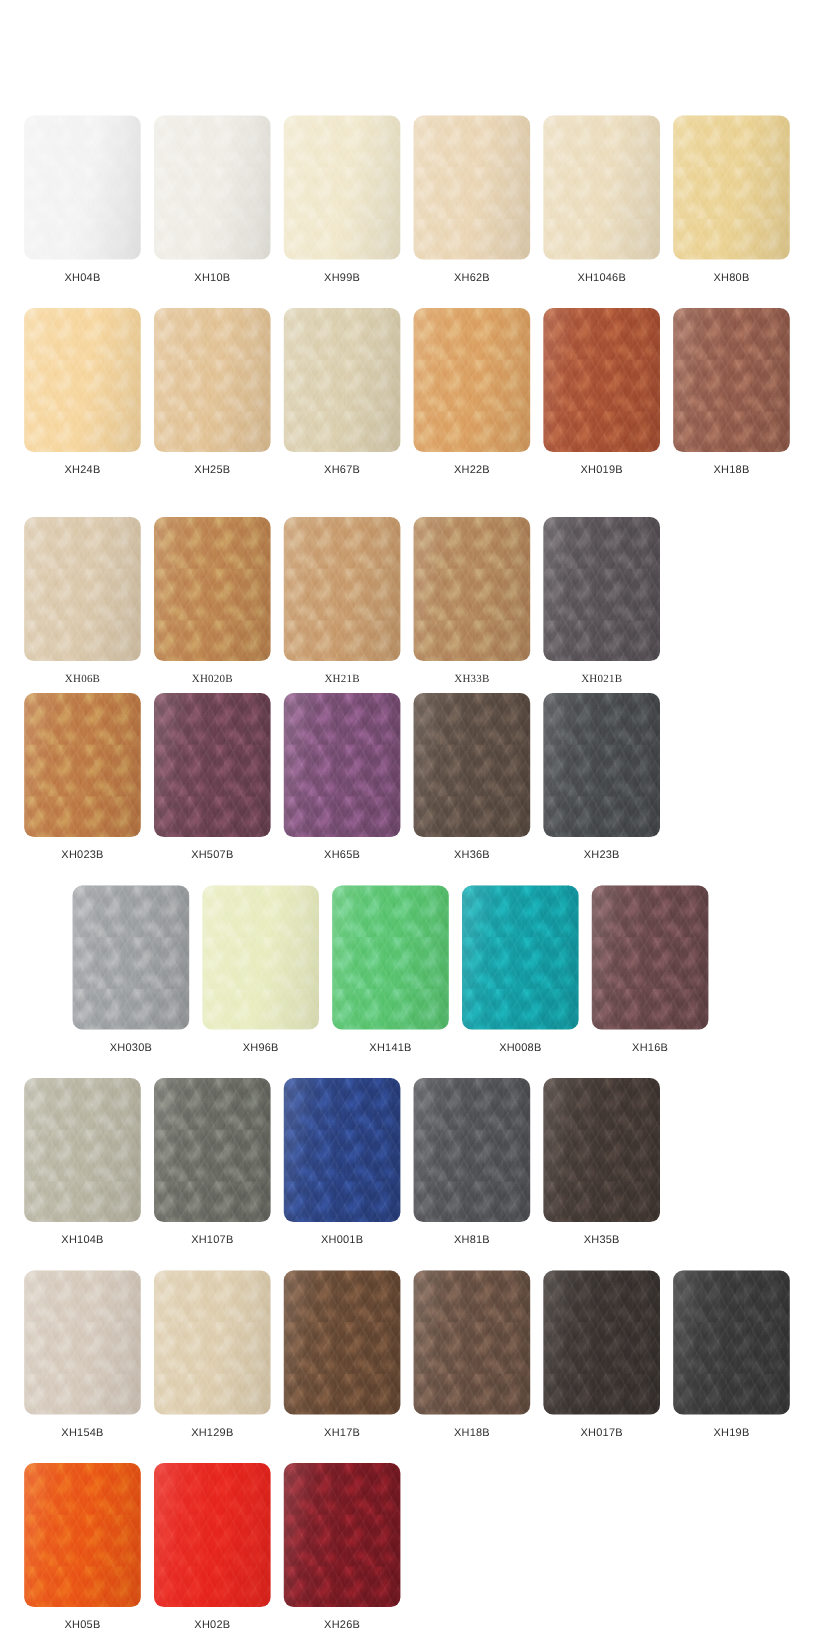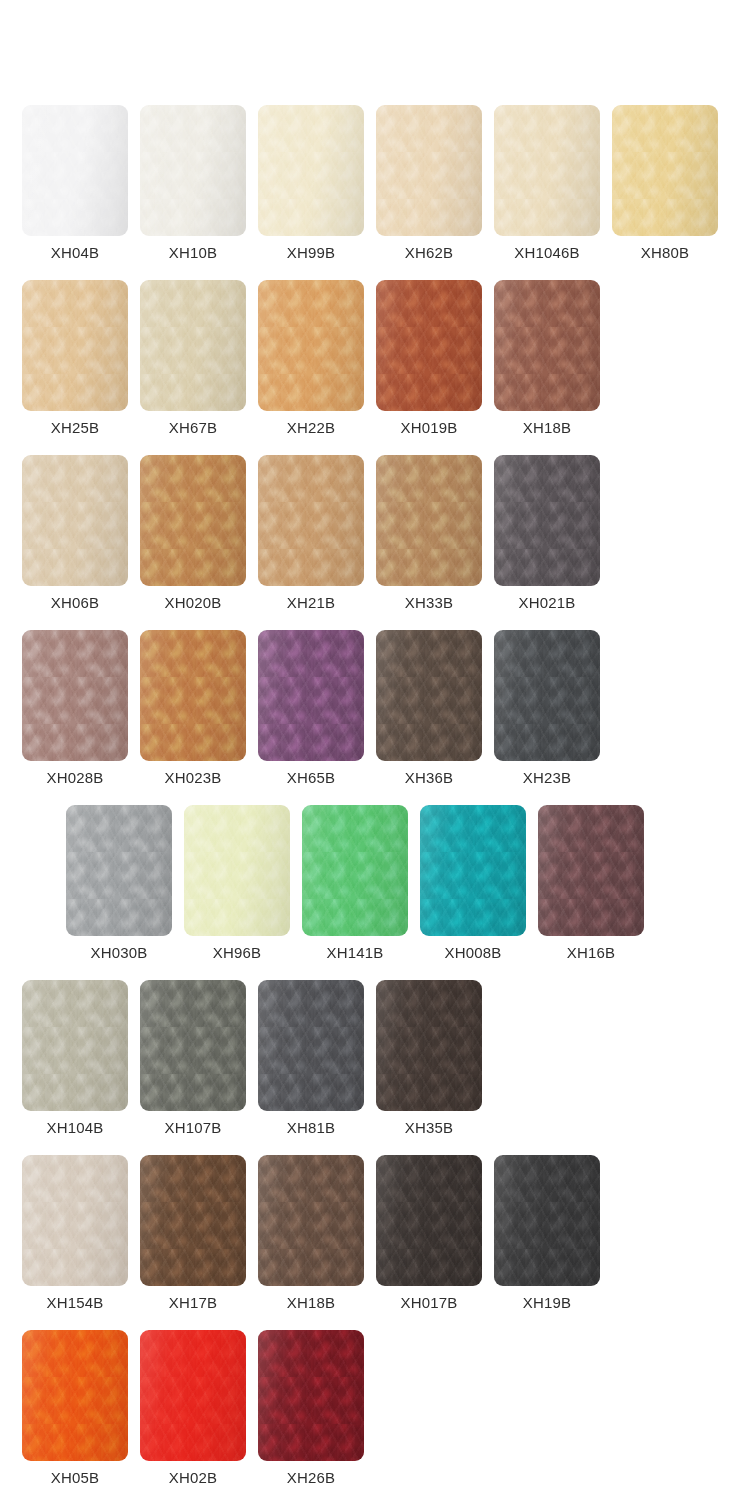--- a/index.html
+++ b/index.html
@@ -93,21 +93,21 @@
     background:
       linear-gradient(100deg, rgba(255,255,255,0.16) 0%, rgba(255,255,255,0.03) 26%,
                               rgba(0,0,0,0.00) 52%, rgba(0,0,0,0.055) 84%, rgba(0,0,0,0.09) 100%);
   }
   .swatch-label {
     position: absolute;
     left: 0;
     top: 140px;
     width: 106px;
     text-align: center;
-    font-size: 15px;
+    font-size: 10px;
     line-height: 16px;
     color: #2f2f2f;
     letter-spacing: 0.2px;
     white-space: nowrap;
   }
 </style>
 </head>
 <body>
 
 <div id="swatch-grid">
@@ -156,20 +156,28 @@
         <div class="swatch-chip" style="background-color: rgb(236, 213, 154);">
           <div class="grain"></div>
           <div class="grain2"></div>
           <div class="sheen"></div>
         </div>
         <div class="swatch-label">XH80B</div>
       </div>
     </div>
     <div class="swatch-row" style="top: 280px;">
       <div class="swatch-cell">
+        <div class="swatch-chip" style="background-color: rgb(247, 217, 165);">
+          <div class="grain"></div>
+          <div class="grain2"></div>
+          <div class="sheen"></div>
+        </div>
+        <div class="swatch-label">XH24B</div>
+      </div>
+      <div class="swatch-cell">
         <div class="swatch-chip" style="background-color: rgb(228, 199, 157);">
           <div class="grain"></div>
           <div class="grain2"></div>
           <div class="sheen"></div>
         </div>
         <div class="swatch-label">XH25B</div>
       </div>
       <div class="swatch-cell">
         <div class="swatch-chip" style="background-color: rgb(221, 210, 180);">
           <div class="grain"></div>
@@ -196,21 +204,21 @@
       </div>
       <div class="swatch-cell">
         <div class="swatch-chip" style="background-color: rgb(150, 96, 79);">
           <div class="grain"></div>
           <div class="grain2"></div>
           <div class="sheen"></div>
         </div>
         <div class="swatch-label">XH18B</div>
       </div>
     </div>
-    <div class="swatch-row" style="top: 455px;">
+    <div class="swatch-row" style="top: 470px; font-family: Liberation Serif, serif;">
       <div class="swatch-cell">
         <div class="swatch-chip" style="background-color: rgb(221, 204, 177);">
           <div class="grain"></div>
           <div class="grain2"></div>
           <div class="sheen"></div>
         </div>
         <div class="swatch-label">XH06B</div>
       </div>
       <div class="swatch-cell">
         <div class="swatch-chip" style="background-color: rgb(192, 138, 84);">
@@ -240,36 +248,36 @@
         <div class="swatch-chip" style="background-color: rgb(92, 86, 90);">
           <div class="grain"></div>
           <div class="grain2"></div>
           <div class="sheen"></div>
         </div>
         <div class="swatch-label">XH021B</div>
       </div>
     </div>
     <div class="swatch-row" style="top: 630px;">
       <div class="swatch-cell">
-        <div class="swatch-chip" style="background-color: rgb(169, 135, 128);">
-          <div class="grain"></div>
-          <div class="grain2"></div>
-          <div class="sheen"></div>
-        </div>
-        <div class="swatch-label">XH028B</div>
-      </div>
-      <div class="swatch-cell">
         <div class="swatch-chip" style="background-color: rgb(193, 129, 74);">
           <div class="grain"></div>
           <div class="grain2"></div>
           <div class="sheen"></div>
         </div>
         <div class="swatch-label">XH023B</div>
       </div>
       <div class="swatch-cell">
+        <div class="swatch-chip" style="background-color: rgb(111, 68, 84);">
+          <div class="grain"></div>
+          <div class="grain2"></div>
+          <div class="sheen"></div>
+        </div>
+        <div class="swatch-label">XH507B</div>
+      </div>
+      <div class="swatch-cell">
         <div class="swatch-chip" style="background-color: rgb(124, 80, 120);">
           <div class="grain"></div>
           <div class="grain2"></div>
           <div class="sheen"></div>
         </div>
         <div class="swatch-label">XH65B</div>
       </div>
       <div class="swatch-cell">
         <div class="swatch-chip" style="background-color: rgb(94, 79, 69);">
           <div class="grain"></div>
@@ -340,20 +348,28 @@
       </div>
       <div class="swatch-cell">
         <div class="swatch-chip" style="background-color: rgb(110, 112, 104);">
           <div class="grain"></div>
           <div class="grain2"></div>
           <div class="sheen"></div>
         </div>
         <div class="swatch-label">XH107B</div>
       </div>
       <div class="swatch-cell">
+        <div class="swatch-chip" style="background-color: rgb(44, 68, 134);">
+          <div class="grain"></div>
+          <div class="grain2"></div>
+          <div class="sheen"></div>
+        </div>
+        <div class="swatch-label">XH001B</div>
+      </div>
+      <div class="swatch-cell">
         <div class="swatch-chip" style="background-color: rgb(85, 86, 90);">
           <div class="grain"></div>
           <div class="grain2"></div>
           <div class="sheen"></div>
         </div>
         <div class="swatch-label">XH81B</div>
       </div>
       <div class="swatch-cell">
         <div class="swatch-chip" style="background-color: rgb(69, 58, 53);">
           <div class="grain"></div>
@@ -364,20 +380,28 @@
       </div>
     </div>
     <div class="swatch-row" style="top: 1155px; align-items: flex-end;">
       <div class="swatch-cell">
         <div class="swatch-chip" style="background-color: rgb(216, 205, 192);">
           <div class="grain"></div>
           <div class="grain2"></div>
           <div class="sheen"></div>
         </div>
         <div class="swatch-label">XH154B</div>
+      </div>
+      <div class="swatch-cell">
+        <div class="swatch-chip" style="background-color: rgb(224, 209, 180);">
+          <div class="grain"></div>
+          <div class="grain2"></div>
+          <div class="sheen"></div>
+        </div>
+        <div class="swatch-label">XH129B</div>
       </div>
       <div class="swatch-cell">
         <div class="swatch-chip" style="background-color: rgb(107, 76, 54);">
           <div class="grain"></div>
           <div class="grain2"></div>
           <div class="sheen"></div>
         </div>
         <div class="swatch-label">XH17B</div>
       </div>
       <div class="swatch-cell">

